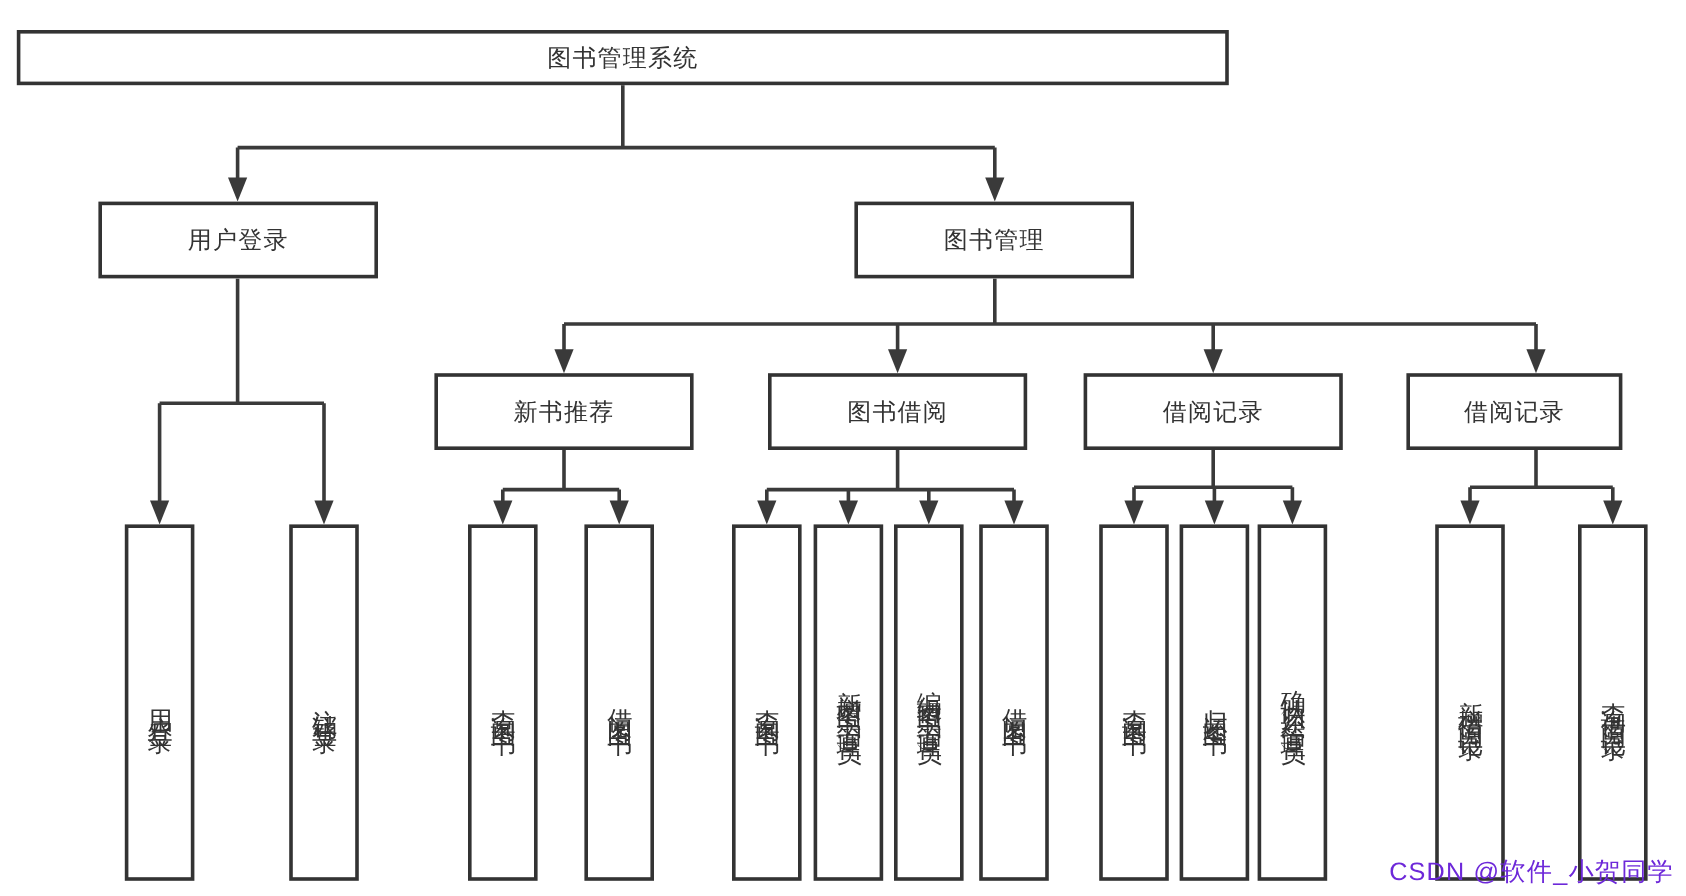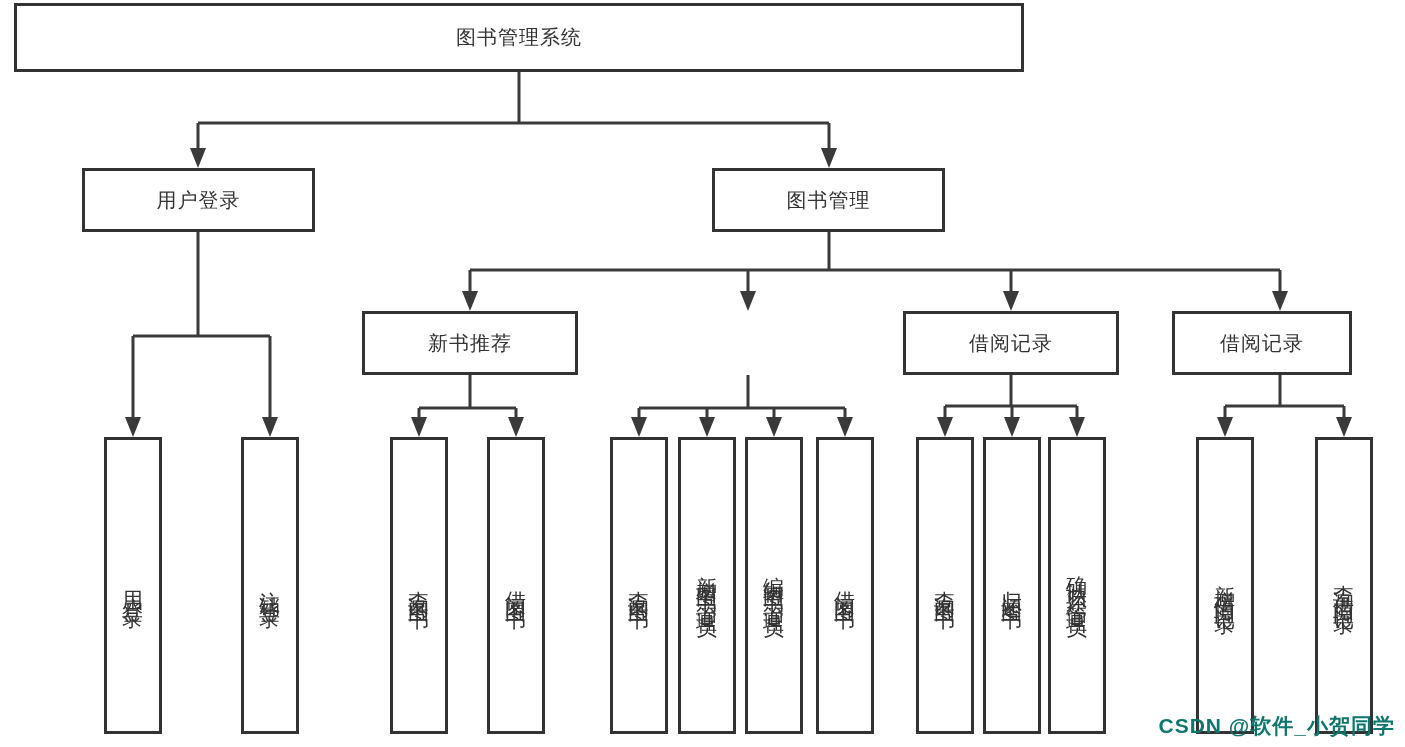--- a/index.html
+++ b/index.html
@@ -14,22 +14,22 @@
   .box .lbl{color:#333333;}
   .box.h .lbl{font-size:20px;letter-spacing:1px;white-space:nowrap;}
   .box.v .lbl{
     writing-mode:vertical-rl;text-orientation:mixed;
     font-size:21px;letter-spacing:6px;line-height:1;
   }
   #connectors{position:absolute;left:0;top:0;width:1405px;height:747px;}
   #connectors path{stroke:#3a3a3a;stroke-width:3;fill:none;}
   #connectors polygon{fill:#3a3a3a;stroke:none;}
   #watermark{
-    position:absolute;right:10px;top:712px;font-size:21px;color:#0f766e;
-    letter-spacing:1px;white-space:nowrap;font-weight:bold;
+    position:absolute;right:10px;top:712px;font-size:21px;color:#6d28d9;
+    letter-spacing:1px;white-space:nowrap;
   }
 </style>
 </head>
 <body>
 
 <div id="stage">
 
   <svg id="connectors" viewBox="0 0 1405 747">
     <g>
       <path d="M519 70 V123 M198 123 H829 M198 123 V150 M829 123 V150"></path>
@@ -66,33 +66,36 @@
       <polygon points="1004,417 1020,417 1012,437"></polygon>
       <polygon points="1069,417 1085,417 1077,437"></polygon>
     </g>
     <g>
       <path d="M1280 375 V406 M1225 406 H1344 M1225 406 V418 M1344 406 V418"></path>
       <polygon points="1217,417 1233,417 1225,437"></polygon>
       <polygon points="1336,417 1352,417 1344,437"></polygon>
     </g>
   </svg>
 
-  <div class="box h" style="left:14px;top:3px;width:1010px;height:69px">
+  <div class="box h" style="left:14px;top:25px;width:1010px;height:46px">
     <span class="lbl">图书管理系统</span>
   </div>
 
   <div class="box h" style="left:82px;top:168px;width:233px;height:64px">
     <span class="lbl">用户登录</span>
   </div>
   <div class="box h" style="left:362px;top:311px;width:216px;height:64px">
     <span class="lbl">新书推荐</span>
   </div>
 
   <div class="box h" style="left:712px;top:168px;width:233px;height:64px">
     <span class="lbl">图书管理</span>
+  </div>
+  <div class="box h" style="left:640px;top:311px;width:216px;height:64px">
+    <span class="lbl">图书借阅</span>
   </div>
   <div class="box h" style="left:903px;top:311px;width:216px;height:64px">
     <span class="lbl">借阅记录</span>
   </div>
   <div class="box h" style="left:1172px;top:311px;width:180px;height:64px">
     <span class="lbl">借阅记录</span>
   </div>
 
   <div class="box v" style="left:104px;top:437px;width:58px;height:297px">
     <span class="lbl">用户登录</span>

